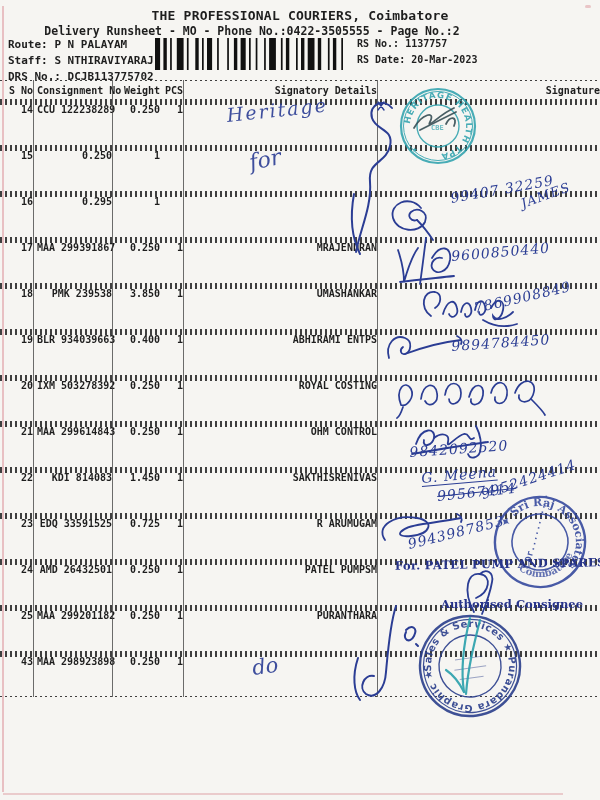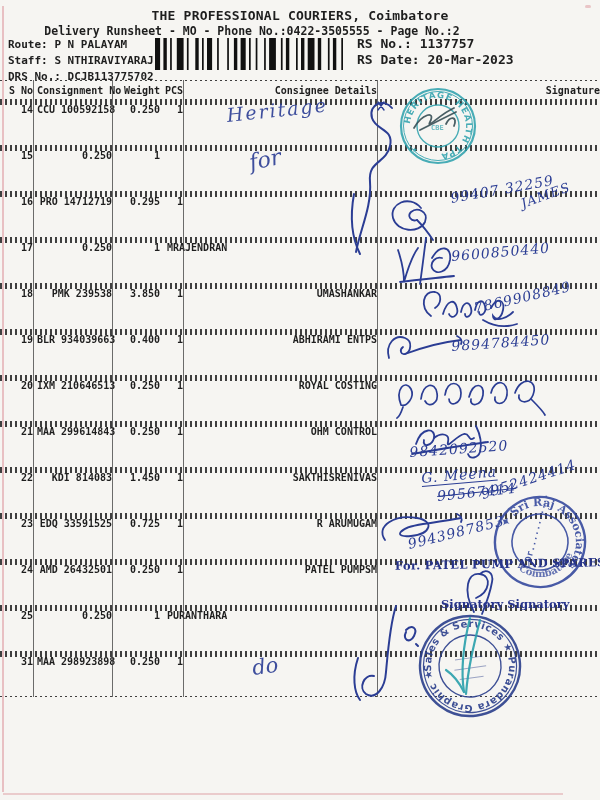--- a/index.html
+++ b/index.html
@@ -6,21 +6,21 @@
   .sheet{position:relative;width:600px;height:800px;background:#f6f5f2;overflow:hidden;
          font-family:"DejaVu Sans Mono","Liberation Mono",monospace;color:#1e1e1e;}
   
   .edge-left{position:absolute;left:2px;top:6px;width:2px;height:786px;background:#d98b93;opacity:.5;}
   .edge-bottom{position:absolute;left:3px;top:793px;width:560px;height:2px;background:#d98b93;opacity:.4;}
   .edge-dot{position:absolute;left:585px;top:5px;width:6px;height:3px;background:#d98b93;opacity:.45;border-radius:2px;}
 
   .title1{position:absolute;top:8px;left:0;width:600px;text-align:center;font-size:13px;font-weight:700;letter-spacing:.2px;}
   .title2{position:absolute;top:24px;left:0;width:504px;text-align:center;font-size:11.5px;font-weight:700;}
   .meta-left{position:absolute;left:8px;top:37px;font-size:11px;font-weight:700;line-height:16px;white-space:pre;}
-  .meta-right{position:absolute;left:357px;top:36px;font-size:13px;font-weight:700;line-height:16px;white-space:pre;}
+  .meta-right{position:absolute;left:357px;top:36px;font-size:10px;font-weight:700;line-height:16px;white-space:pre;}
   .barcode{position:absolute;left:155px;top:38px;}
 
   .table{position:absolute;left:0;top:80px;width:600px;height:617px;font-size:10px;font-weight:700;}
   .dash{background-image:repeating-linear-gradient(90deg,#3f3f3f 0 2px,transparent 2px 5px);height:1px;}
   .thead,.trow{display:grid;grid-template-columns:33px 79px 48px 23px 194px 1fr;position:relative;text-align:right;}
   .thead{height:19px;}
   .trow{height:46px;}
   .thead>div,.trow>div{padding-top:5px;overflow:visible;white-space:nowrap;}
   .c-sno{padding-left:8px;}
   .c-con{padding-left:4px;}
@@ -88,55 +88,55 @@
   <div class="meta-right"><span>RS No.:</span> <span>1137757</span>
 <span>RS Date:</span> <span>20-Mar-2023</span></div>
 
   <div class="table">
     <div class="dash"></div>
     <div class="thead" style="height:18px;">
       <div class="c-sno">S No</div>
       <div class="c-con">Consignment No</div>
       <div class="c-wt">Weight</div>
       <div class="c-pcs">PCS</div>
-      <div class="c-cons">Consignee Details</div>
+      <div class="c-cons">Signatory Details</div>
       <div class="c-sig">Signature</div>
     </div>
     <div id="rows-host">
     <div class="trow">
       <div class="dash" style="position:absolute;top:0;left:0;width:600px;"></div>
       <div class="c-sno">14</div>
-      <div class="c-con">CCU 100592158</div>
+      <div class="c-con">CCU 122238289</div>
       <div class="c-wt">0.250</div>
       <div class="c-pcs">1</div>
       <div class="c-cons"></div>
       <div class="c-sig"></div>
     </div>
 
     <div class="trow">
       <div class="dash" style="position:absolute;top:0;left:0;width:600px;"></div>
       <div class="c-sno">15</div>
       <div class="c-wt">0.250</div>
       <div class="c-pcs">1</div>
       <div class="c-cons"></div>
       <div class="c-sig"></div>
     </div>
 
     <div class="trow">
       <div class="dash" style="position:absolute;top:0;left:0;width:600px;"></div>
       <div class="c-sno">16</div>
-      <div class="c-con">PRO 14712719</div>
       <div class="c-wt">0.295</div>
       <div class="c-pcs">1</div>
       <div class="c-sig"></div>
     </div>
 
     <div class="trow">
       <div class="dash" style="position:absolute;top:0;left:0;width:600px;"></div>
       <div class="c-sno">17</div>
+      <div class="c-con">MAA 299391867</div>
       <div class="c-wt">0.250</div>
       <div class="c-pcs">1</div>
       <div class="c-cons">MRAJENDRAN</div>
       <div class="c-sig"></div>
     </div>
 
     <div class="trow">
       <div class="dash" style="position:absolute;top:0;left:0;width:600px;"></div>
       <div class="c-sno">18</div>
       <div class="c-con">PMK 239538</div>
@@ -152,21 +152,21 @@
       <div class="c-con">BLR 934039663</div>
       <div class="c-wt">0.400</div>
       <div class="c-pcs">1</div>
       <div class="c-cons">ABHIRAMI ENTPS</div>
       <div class="c-sig"></div>
     </div>
 
     <div class="trow">
       <div class="dash" style="position:absolute;top:0;left:0;width:600px;"></div>
       <div class="c-sno">20</div>
-      <div class="c-con">IXM 210646513</div>
+      <div class="c-con">IXM 503278392</div>
       <div class="c-wt">0.250</div>
       <div class="c-pcs">1</div>
       <div class="c-cons">ROYAL COSTING</div>
       <div class="c-sig"></div>
     </div>
 
     <div class="trow">
       <div class="dash" style="position:absolute;top:0;left:0;width:600px;"></div>
       <div class="c-sno">21</div>
       <div class="c-con">MAA 299614843</div>
@@ -202,29 +202,30 @@
       <div class="c-con">AMD 26432501</div>
       <div class="c-wt">0.250</div>
       <div class="c-pcs">1</div>
       <div class="c-cons">PATEL PUMPSM</div>
       <div class="c-sig"></div>
     </div>
 
     <div class="trow">
       <div class="dash" style="position:absolute;top:0;left:0;width:600px;"></div>
       <div class="c-sno">25</div>
+      <div class="c-con">MAA 299201182</div>
       <div class="c-wt">0.250</div>
       <div class="c-pcs">1</div>
       <div class="c-cons">PURANTHARA</div>
       <div class="c-sig"></div>
     </div>
 
     <div class="trow">
       <div class="dash" style="position:absolute;top:0;left:0;width:600px;"></div>
-      <div class="c-sno">31</div>
+      <div class="c-sno">43</div>
       <div class="c-con">MAA 298923898</div>
       <div class="c-wt">0.250</div>
       <div class="c-pcs">1</div>
       <div class="c-cons"></div>
       <div class="c-sig"></div>
     </div>
   </div>
     <div class="dash tbot"></div>
     <div class="vline" style="left:33px;"></div>
     <div class="vline" style="left:112px;"></div>
@@ -365,21 +366,21 @@
     </text>
     <text font-size="10" font-weight="bold" fill="#31459c" font-family="DejaVu Serif, serif" opacity=".85">
       <textPath href="#src2" startOffset="40">Coimbatore</textPath>
     </text>
     <g transform="rotate(-90 54 54)">
       <text x="32" y="50" font-size="9" font-weight="bold" fill="#31459c">Dr...........</text>
     </g>
   </svg>
 
   <div class="ov stamp-label" style="left:395px;top:557px;font-size:11.5px;transform:rotate(-1deg);letter-spacing:.3px;">For. PATEL PUMP AND SPARES</div>
-  <div class="ov stamp-label" style="left:441px;top:597px;font-size:11.5px;">Signatory Signatory</div>
+  <div class="ov stamp-label" style="left:441px;top:597px;font-size:11.5px;">Authorised Consignee</div>
 
   <svg class="ov" style="left:412px;top:608px;transform:rotate(-8deg);opacity:.9;" width="116" height="116">
     <g stroke="#2b3f8c" fill="none">
       <circle cx="58" cy="58" r="50" stroke-width="2.4"></circle>
       <circle cx="58" cy="58" r="46.5" stroke-width="1.2"></circle>
       <circle cx="58" cy="58" r="31" stroke-width="1.4"></circle>
     </g>
     <defs>
         <path id="prc" d="M 58,58 m -39,0 a 39,39 0 1,1 78,0 a 39,39 0 1,1 -78,0"></path>
       </defs>

